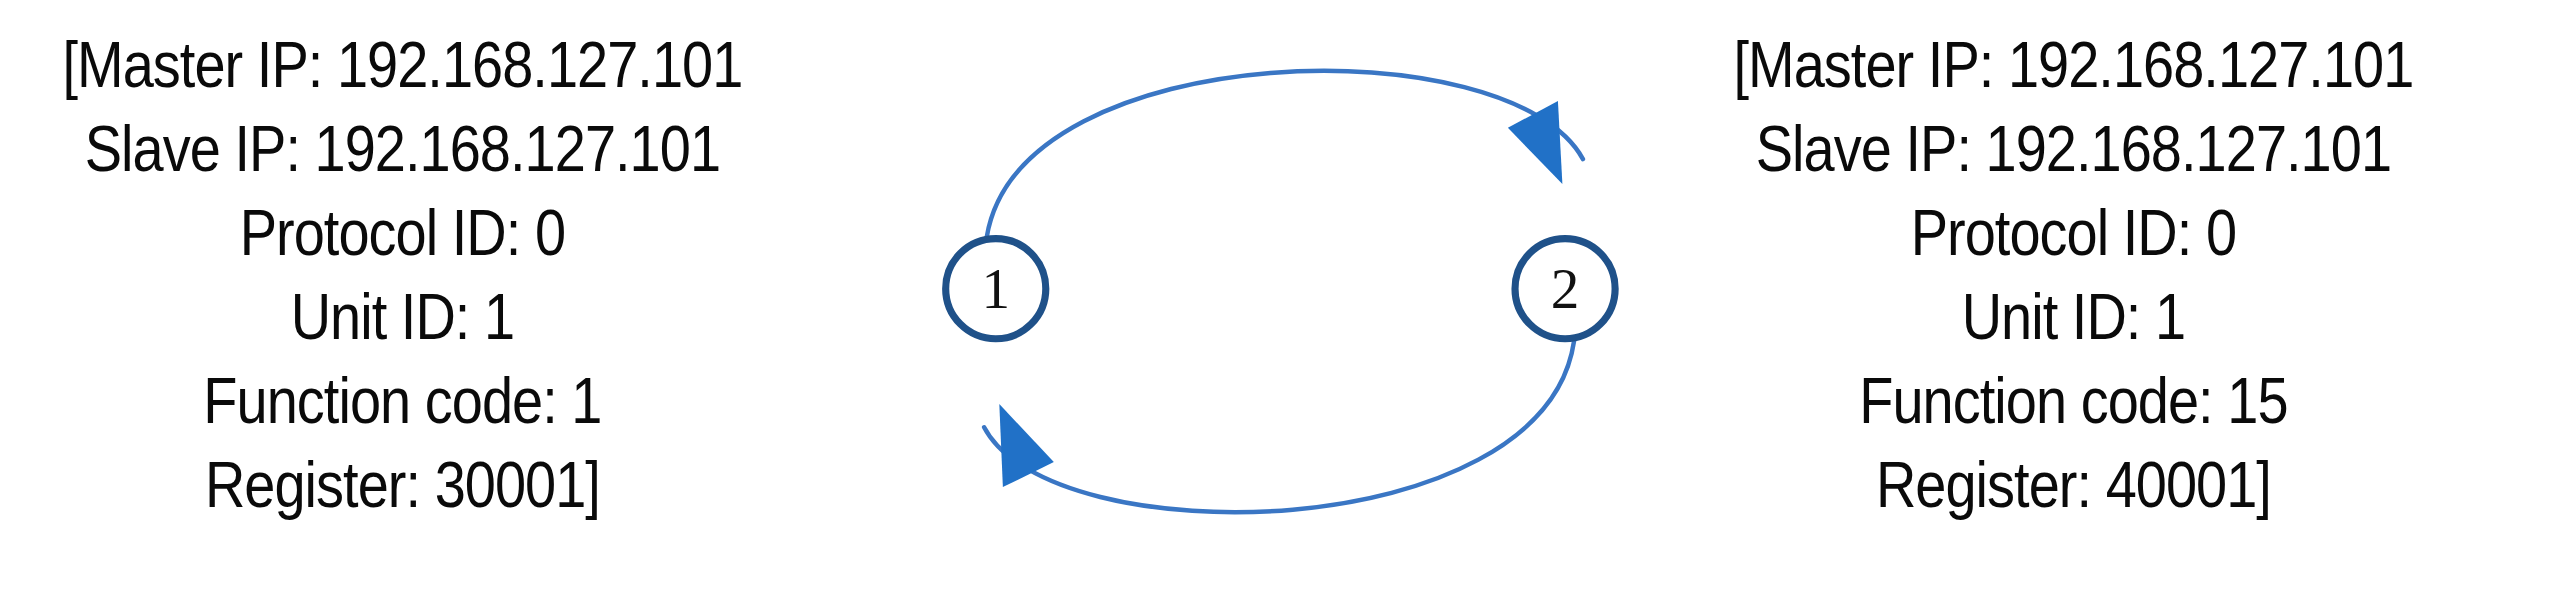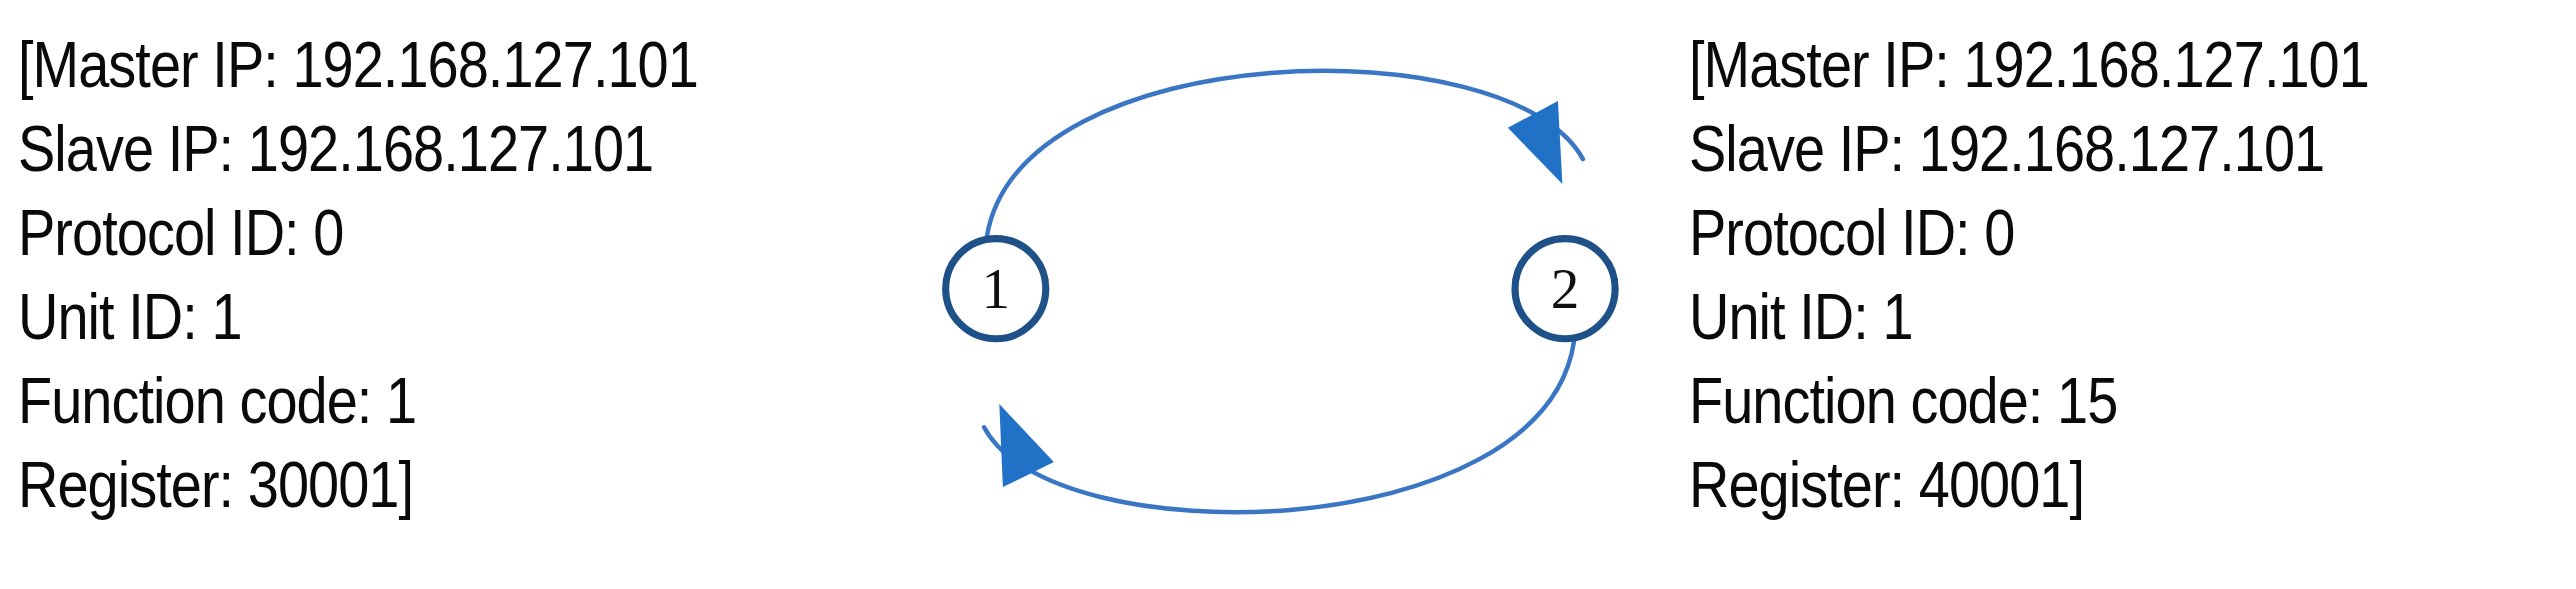--- a/index.html
+++ b/index.html
@@ -10,20 +10,21 @@
   }
   body {
     font-family: "Liberation Sans", sans-serif;
   }
   #canvas {
     position: relative;
     width: 2576px;
     height: 559px;
     background: #ffffff;
     overflow: hidden;
+    text-align: center;
   }
 
   
   .info-block {
     position: absolute;
     top: 0;
     width: 894px;
     height: 589px;
     color: #0a0a0a;
     font-family: "Liberation Sans", sans-serif;

